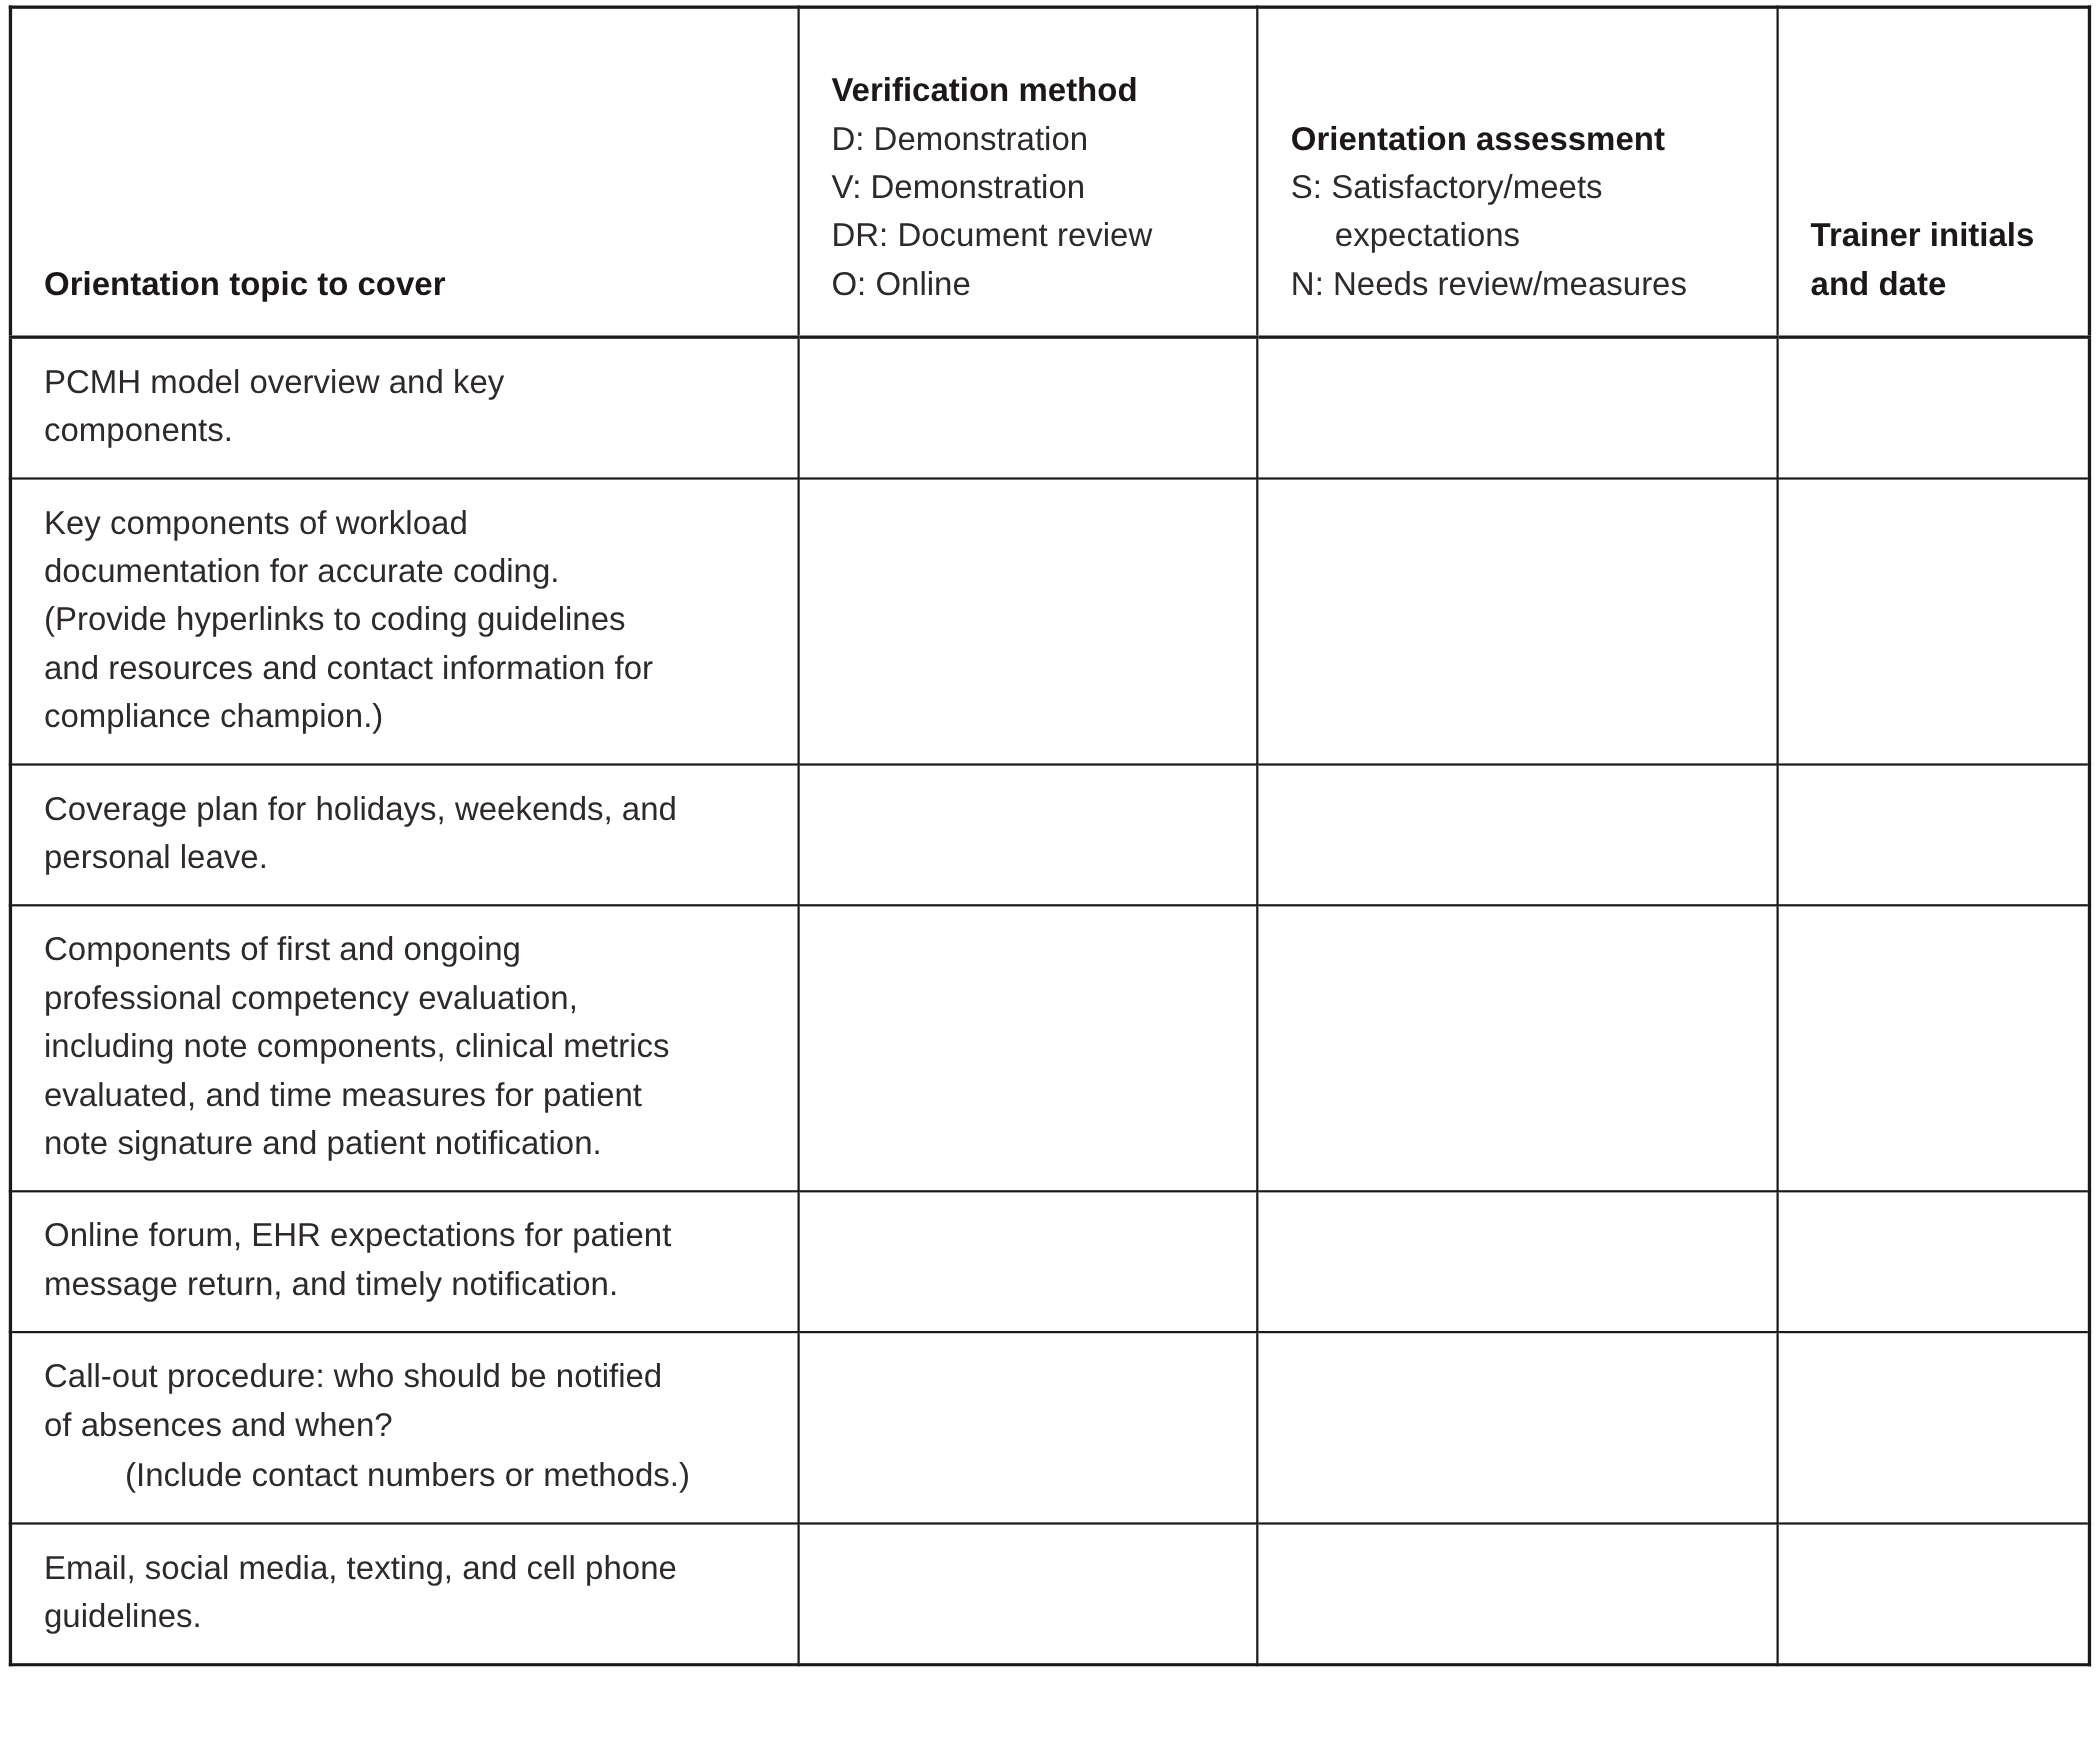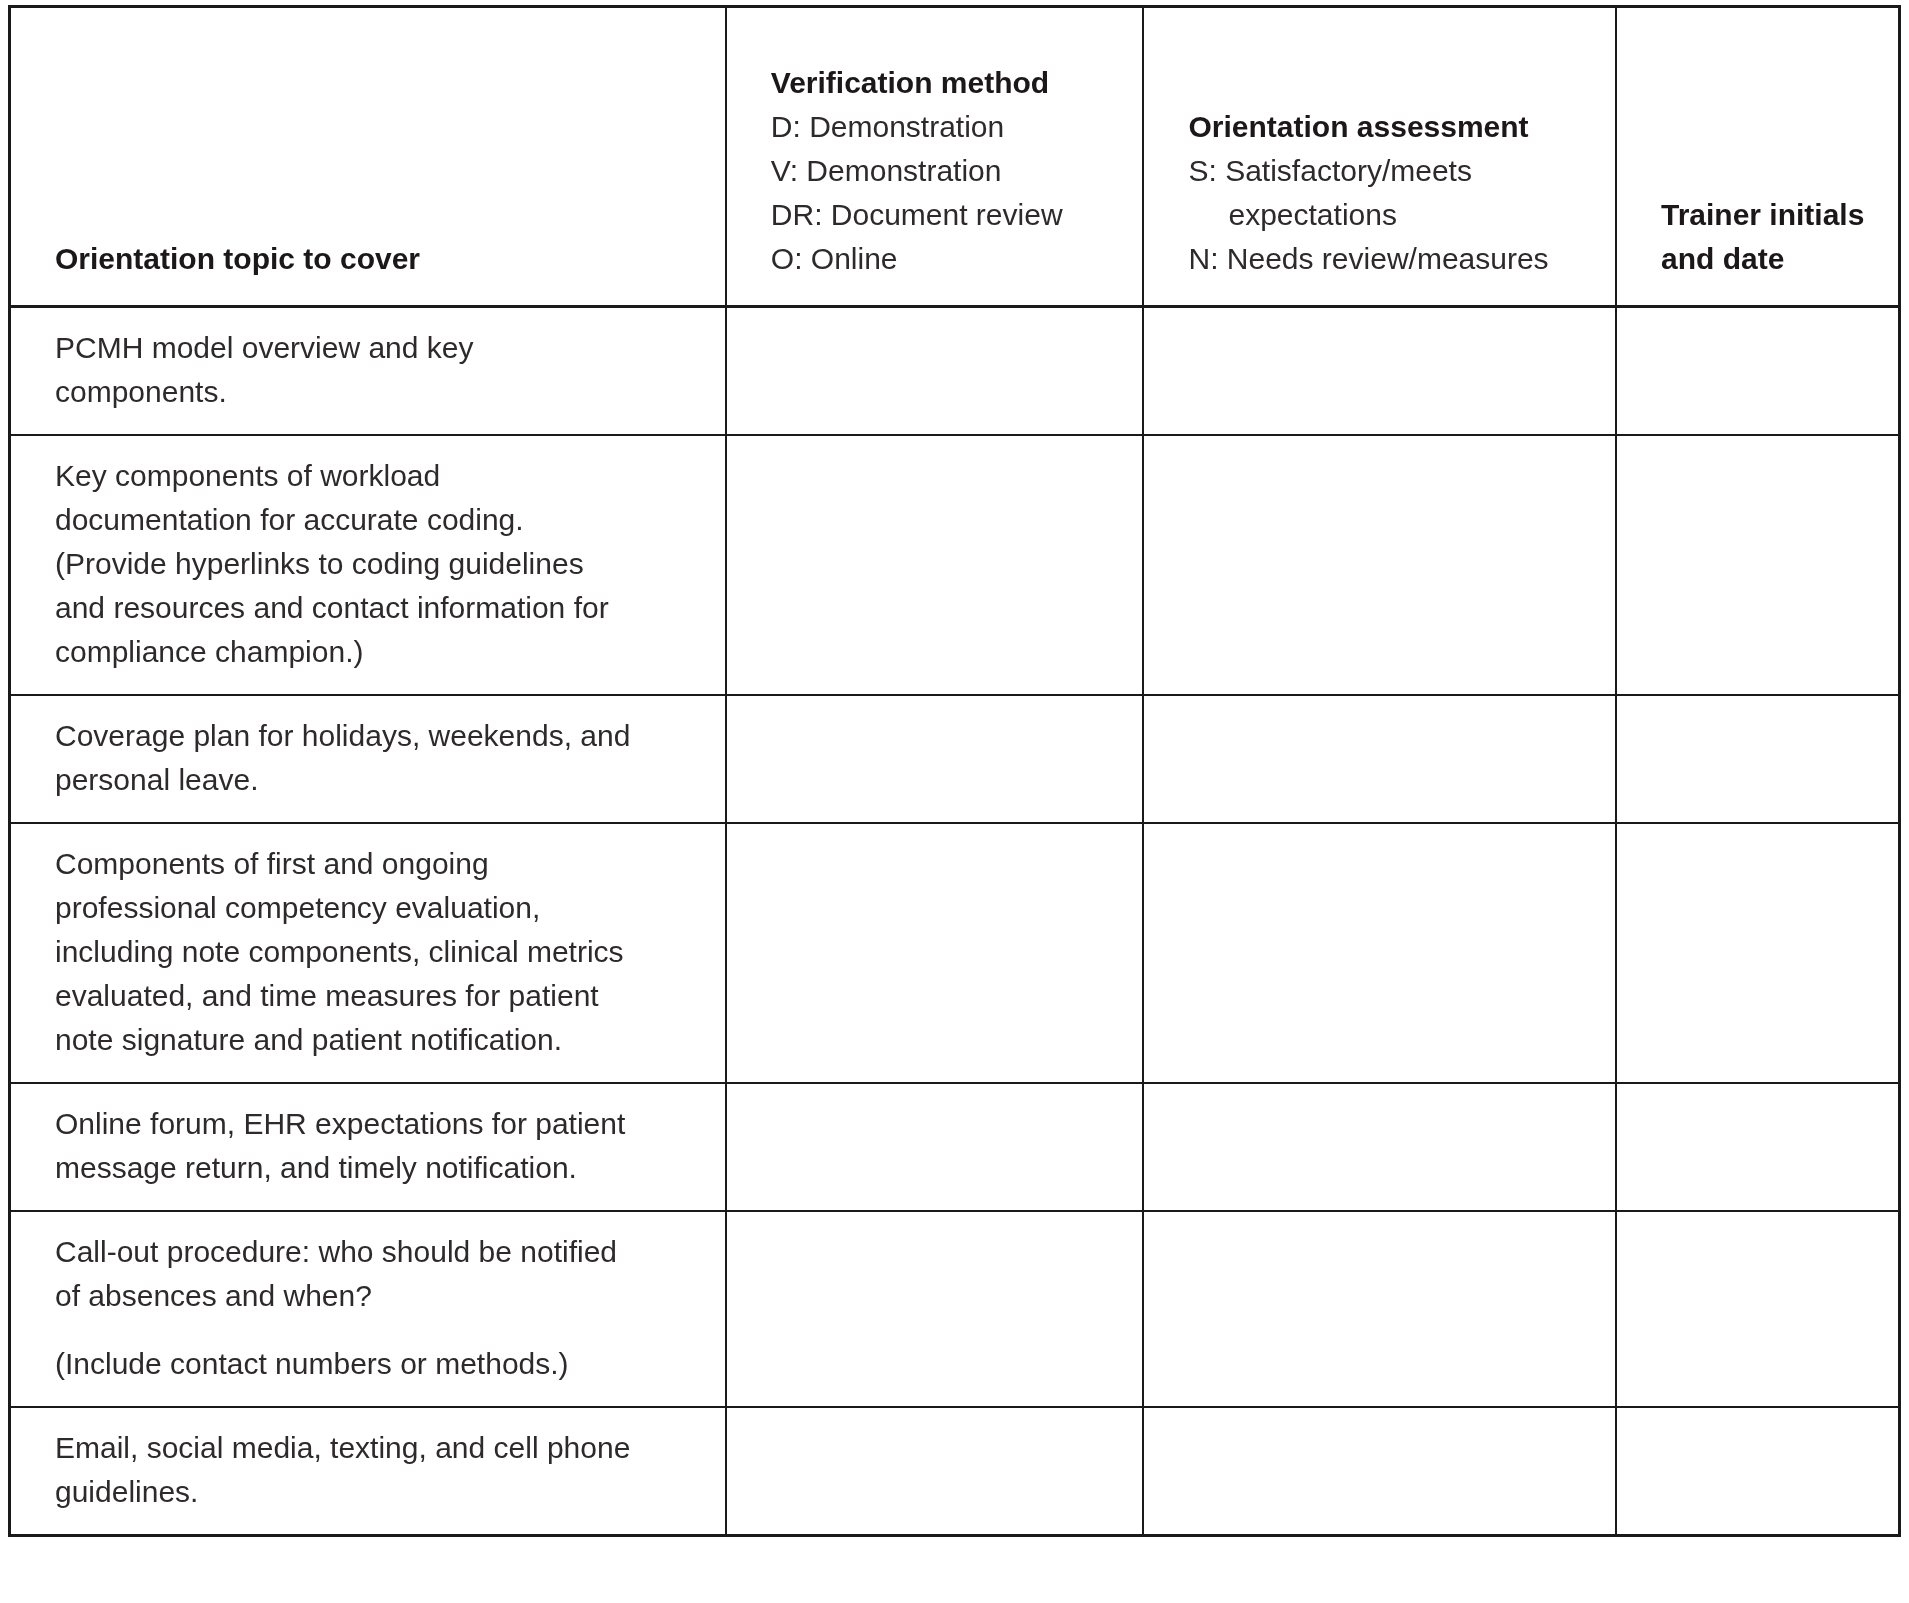--- a/index.html
+++ b/index.html
@@ -26,21 +26,21 @@
   col.c-verify{width:22.1%;}
   col.c-assess{width:25.0%;}
   col.c-trainer{width:15.0%;}
 
   th,td{
     border:2px solid var(--line);
     font-size:30px;
     line-height:44px;
     font-weight:400;
     text-align:left;
-    padding:18px 24px 20px 44px;
+    padding:18px 24px 20px 29px;
     vertical-align:top;
     color:var(--body-text);
   }
   thead th{
     vertical-align:bottom;
     border-bottom:3px solid var(--line);
     padding-bottom:24px;
   }
   tr.hdr{height:300px;}
   tr.r1{height:117px;}
@@ -55,21 +55,21 @@
   .hd-title{
     font-weight:700;
     color:var(--head-text);
   }
   .multiline{white-space:pre-line;}
   .legend-line{white-space:pre-line;}
   .hang{
     padding-left:40px;
     text-indent:-40px;
   }
-  .note-para{margin-top:24px;}
+  .note-para{margin-top:2px;text-align:center;}
 </style>
 </head>
 <body>
 
 <table class="checklist">
   <colgroup>
     <col class="c-topic">
     <col class="c-verify">
     <col class="c-assess">
     <col class="c-trainer">

